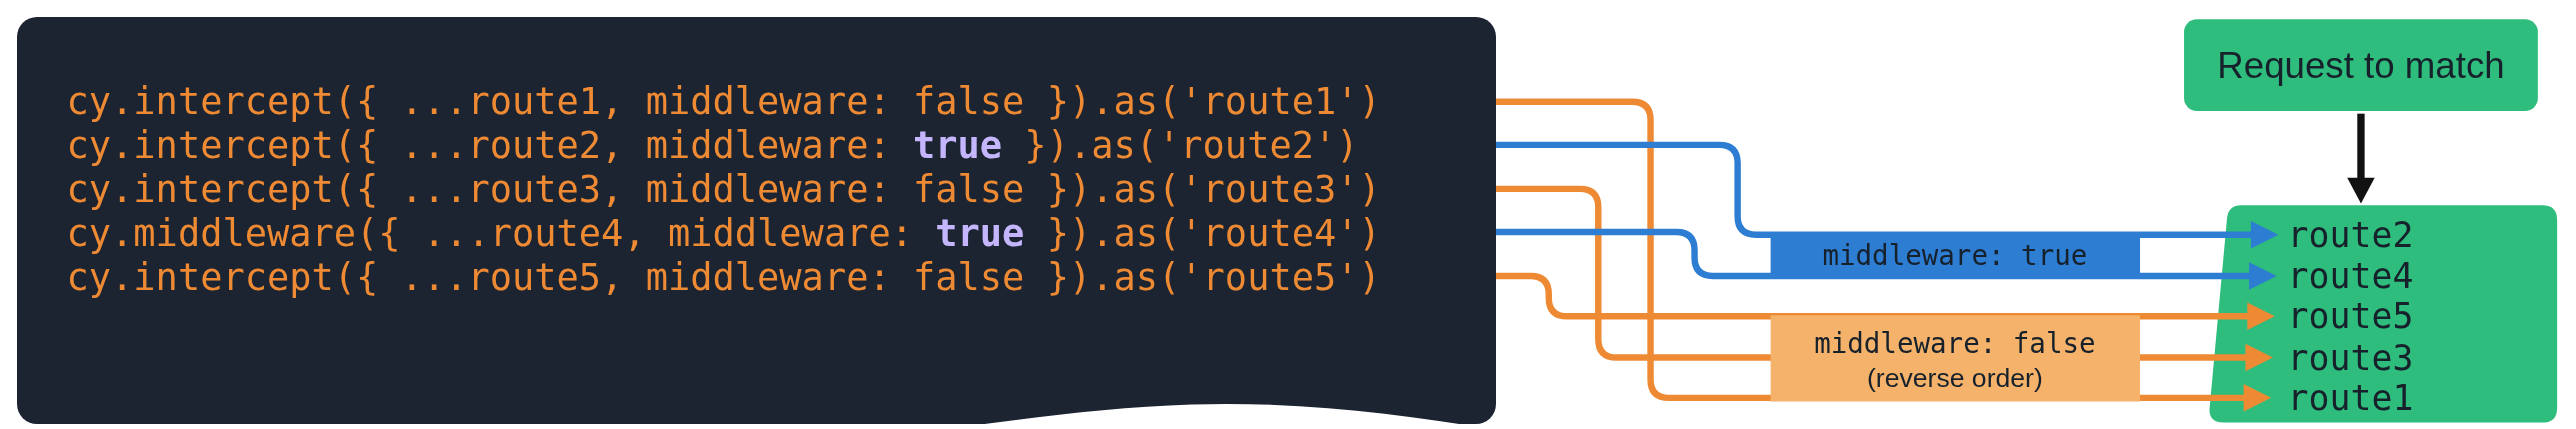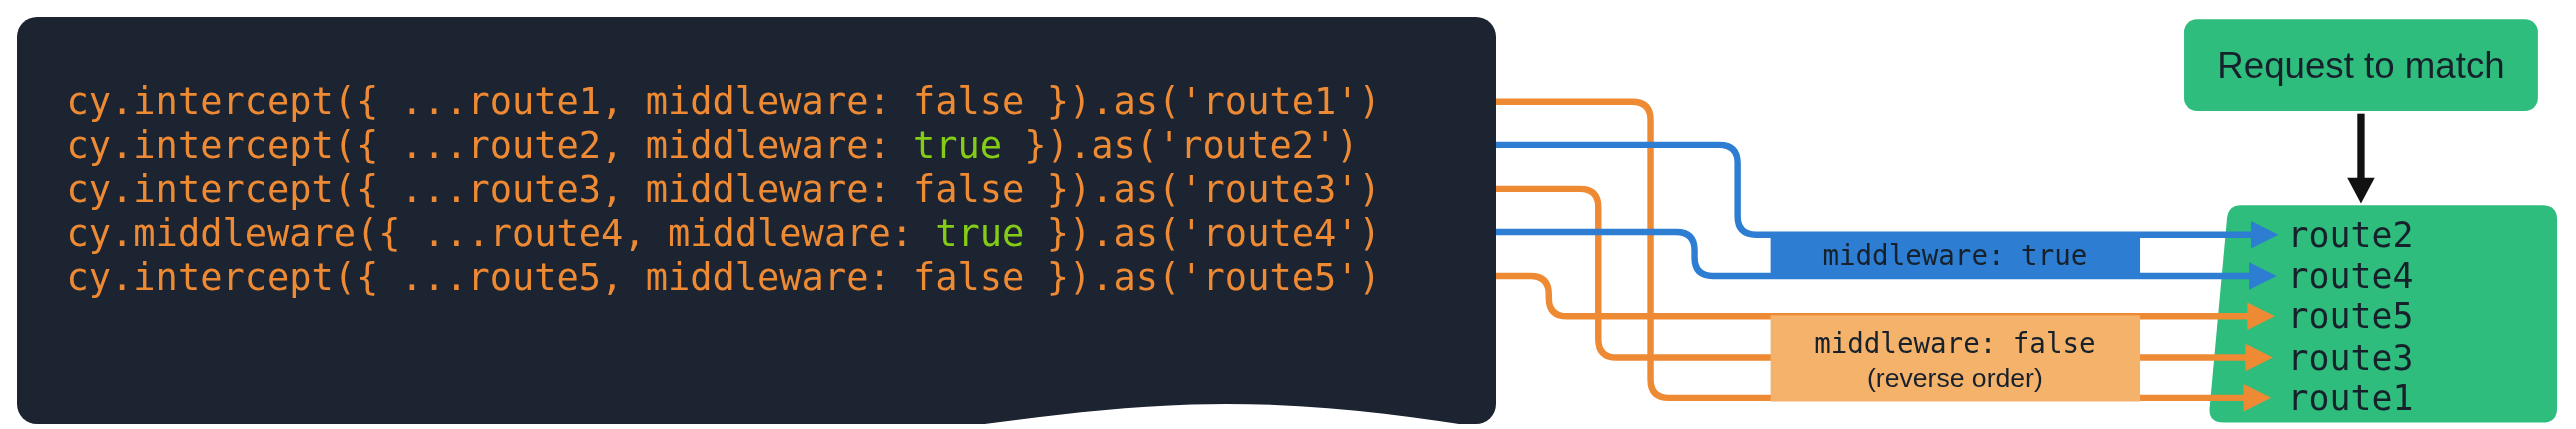--- a/index.html
+++ b/index.html
@@ -30,21 +30,21 @@
     padding: 63px 0 0 50px;
   }
   .code-line {
     font-family: "DejaVu Sans Mono", monospace;
     font-size: 37px;
     line-height: 44px;
     white-space: pre;
     color: #EE8A33;
   }
   .code-line .prefix, .code-line .suffix { color: #EE8A33; }
-  .code-line.kw-true  .keyword { color: #84cc16; font-weight: normal; }
+  .code-line.kw-true  .keyword { color: #c4b5fd; font-weight: bold; }
   .code-line.kw-false .keyword { color: #EE8A33; }
 
   
   text { font-family: "DejaVu Sans Mono", monospace; }
   .t-sans { font-family: "Liberation Sans", "DejaVu Sans", sans-serif; }
 </style>
 </head>
 <body>
 
 <div class="canvas">

